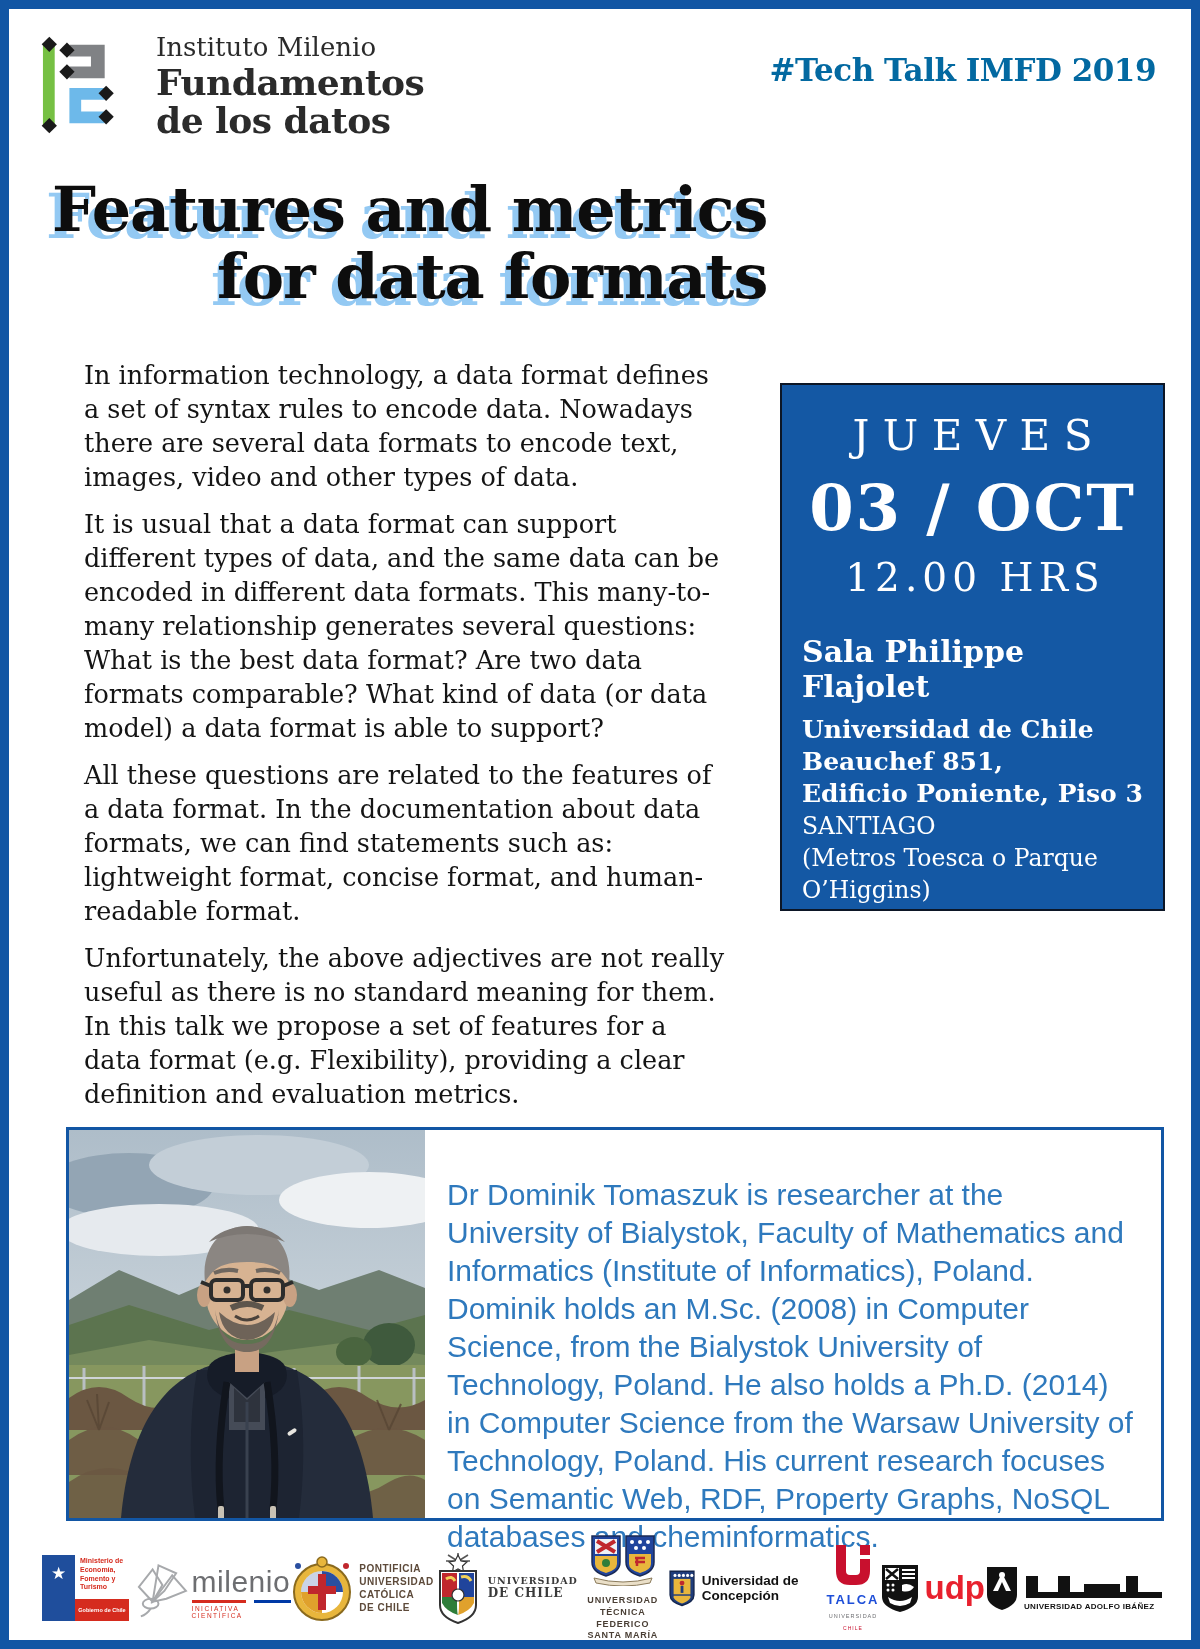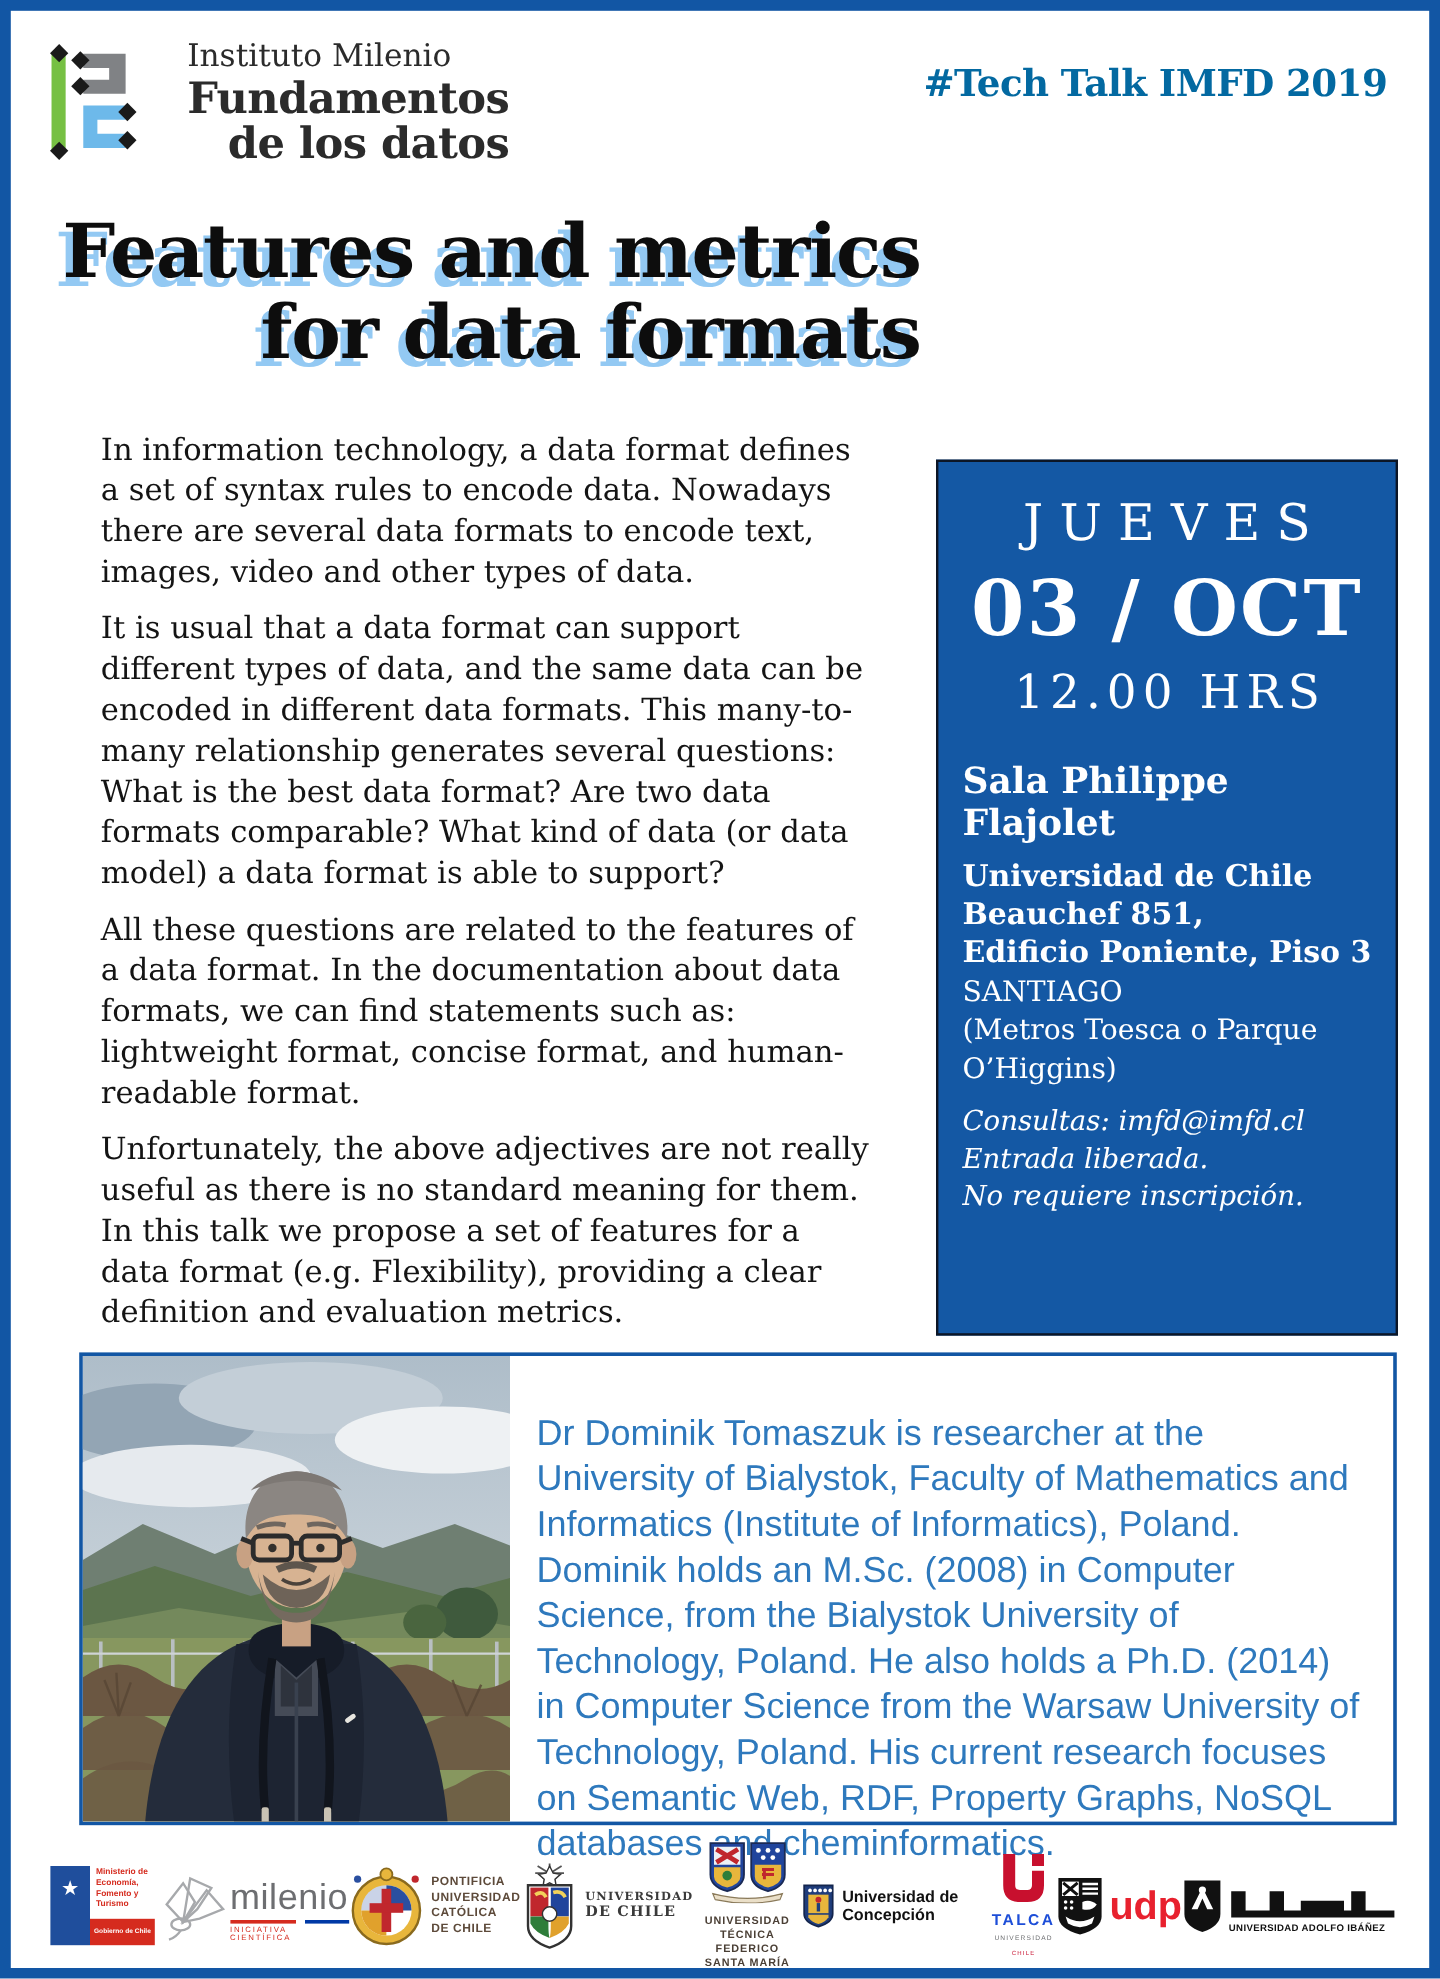--- a/index.html
+++ b/index.html
@@ -10,41 +10,41 @@
   }
   .frame {
     position:absolute; inset:0; border:9px solid #1256a4; pointer-events:none; z-index:50;
   }
 
   
   .logo-block { position:absolute; left:40px; top:34px; display:flex; align-items:center; gap:18px; }
   .logo-text { color:#2b2b2b; line-height:1; }
   .logo-text .l1 { font-size:26px; font-weight:400; margin-bottom:4px; }
   .logo-text .l2, .logo-text .l3 { font-size:36px; font-weight:700; letter-spacing:-0.5px; }
-  .logo-text .l3 { margin-top:2px;text-align:right; }
+  .logo-text .l3 { margin-top:2px; }
   .hashtag {
     position:absolute; top:52px; right:44px; font-size:31px; font-weight:700; color:#0369a1;
     letter-spacing:-0.5px;
   }
 
   
   .title {
     position:absolute; left:52px; top:176px; font-size:62px; line-height:67px; font-weight:700;
     color:#0d0d0d; letter-spacing:-1px;
     text-shadow:-6px 7px 0 #93c9f3;
     text-align:right;
   }
 
   
   .abstract { position:absolute; left:84px; top:358px; width:645px; color:#141414; }
   .abstract p { font-size:25.5px; line-height:34px; margin-bottom:13px; }
 
   
   .event-card {
-    position:absolute; left:780px; top:383px; width:385px; height:730px;
+    position:absolute; left:780px; top:383px; width:385px; height:528px;
     background:#1458a4; border:2px solid #0c1626; color:#fff;
   }
   .ev-day   { text-align:center; margin-top:26px; font-size:42px; font-weight:400; letter-spacing:0.32em; text-indent:0.32em; }
   .ev-date  { text-align:center; margin-top:10px; font-size:64px; font-weight:700; letter-spacing:0.03em; }
   .ev-time  { text-align:center; margin-top:10px; font-size:39px; font-weight:400; letter-spacing:0.13em; text-indent:0.13em; }
   .ev-venue { margin:34px 18px 0 20px; font-size:30px; font-weight:700; }
   .ev-addr  { margin:10px 18px 0 20px; }
   .ev-addr .b { font-size:25px; font-weight:700; line-height:32px; }
   .ev-addr .r { font-size:23.5px; font-weight:400; line-height:32px; }
   .ev-notes { margin:14px 18px 0 20px;font-style:italic; }

